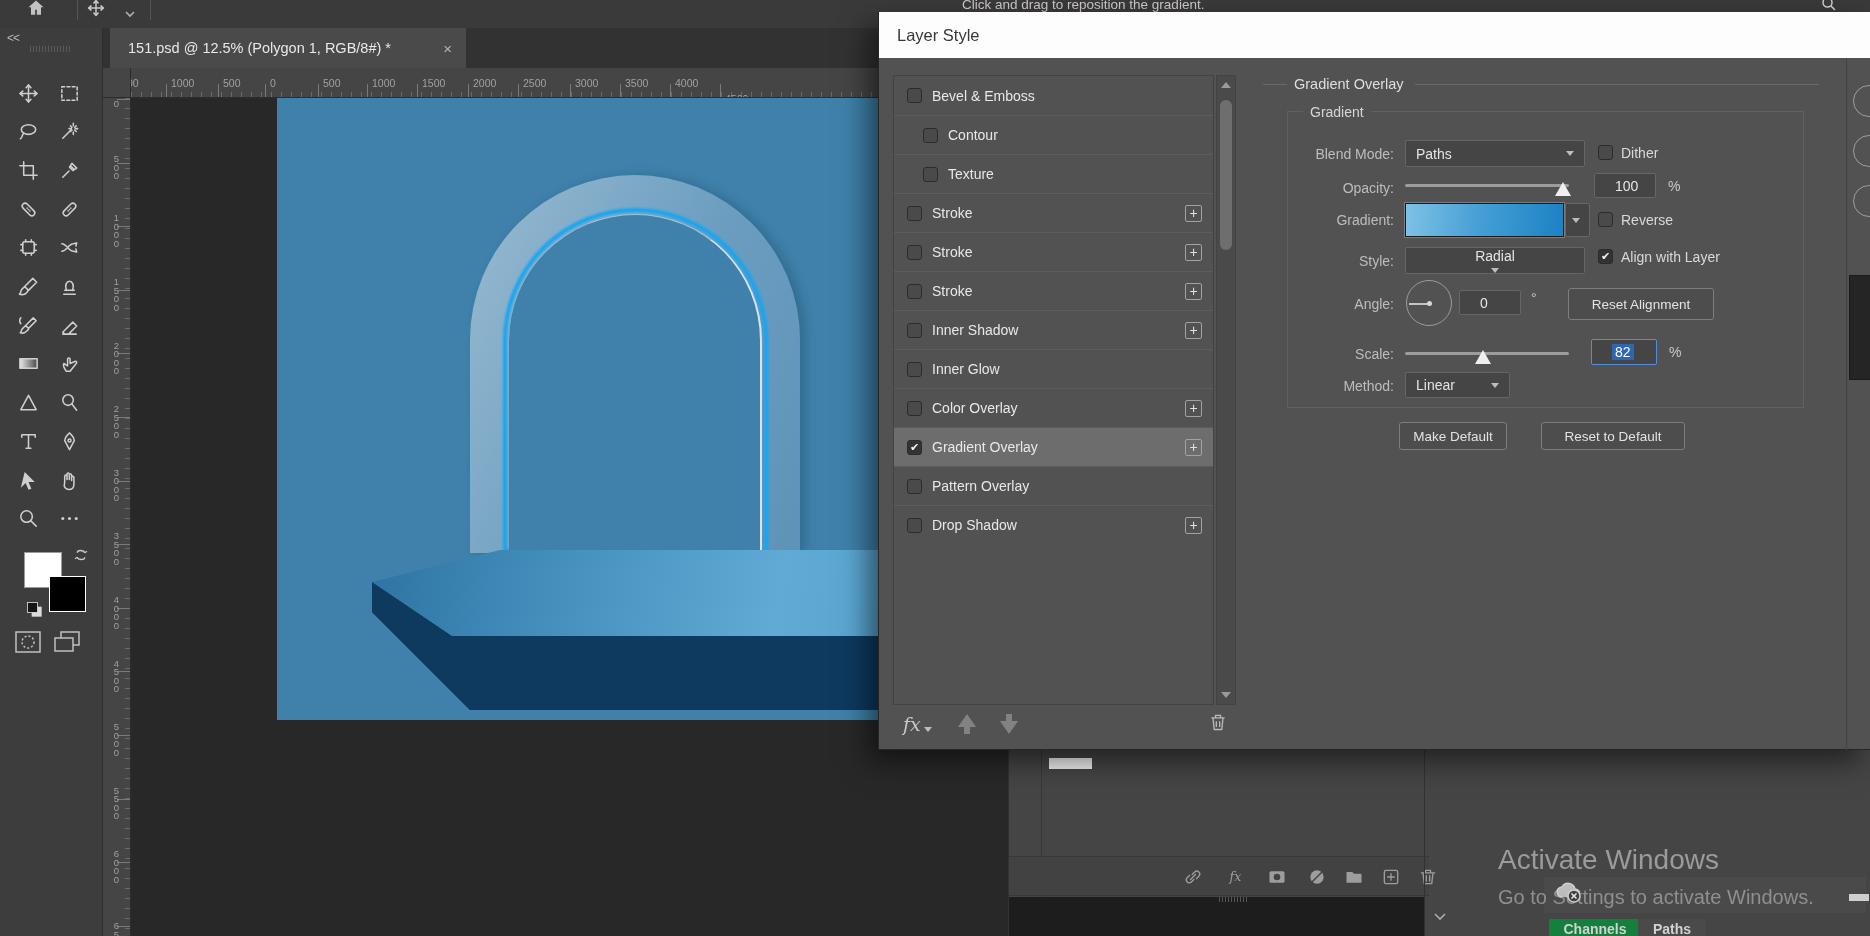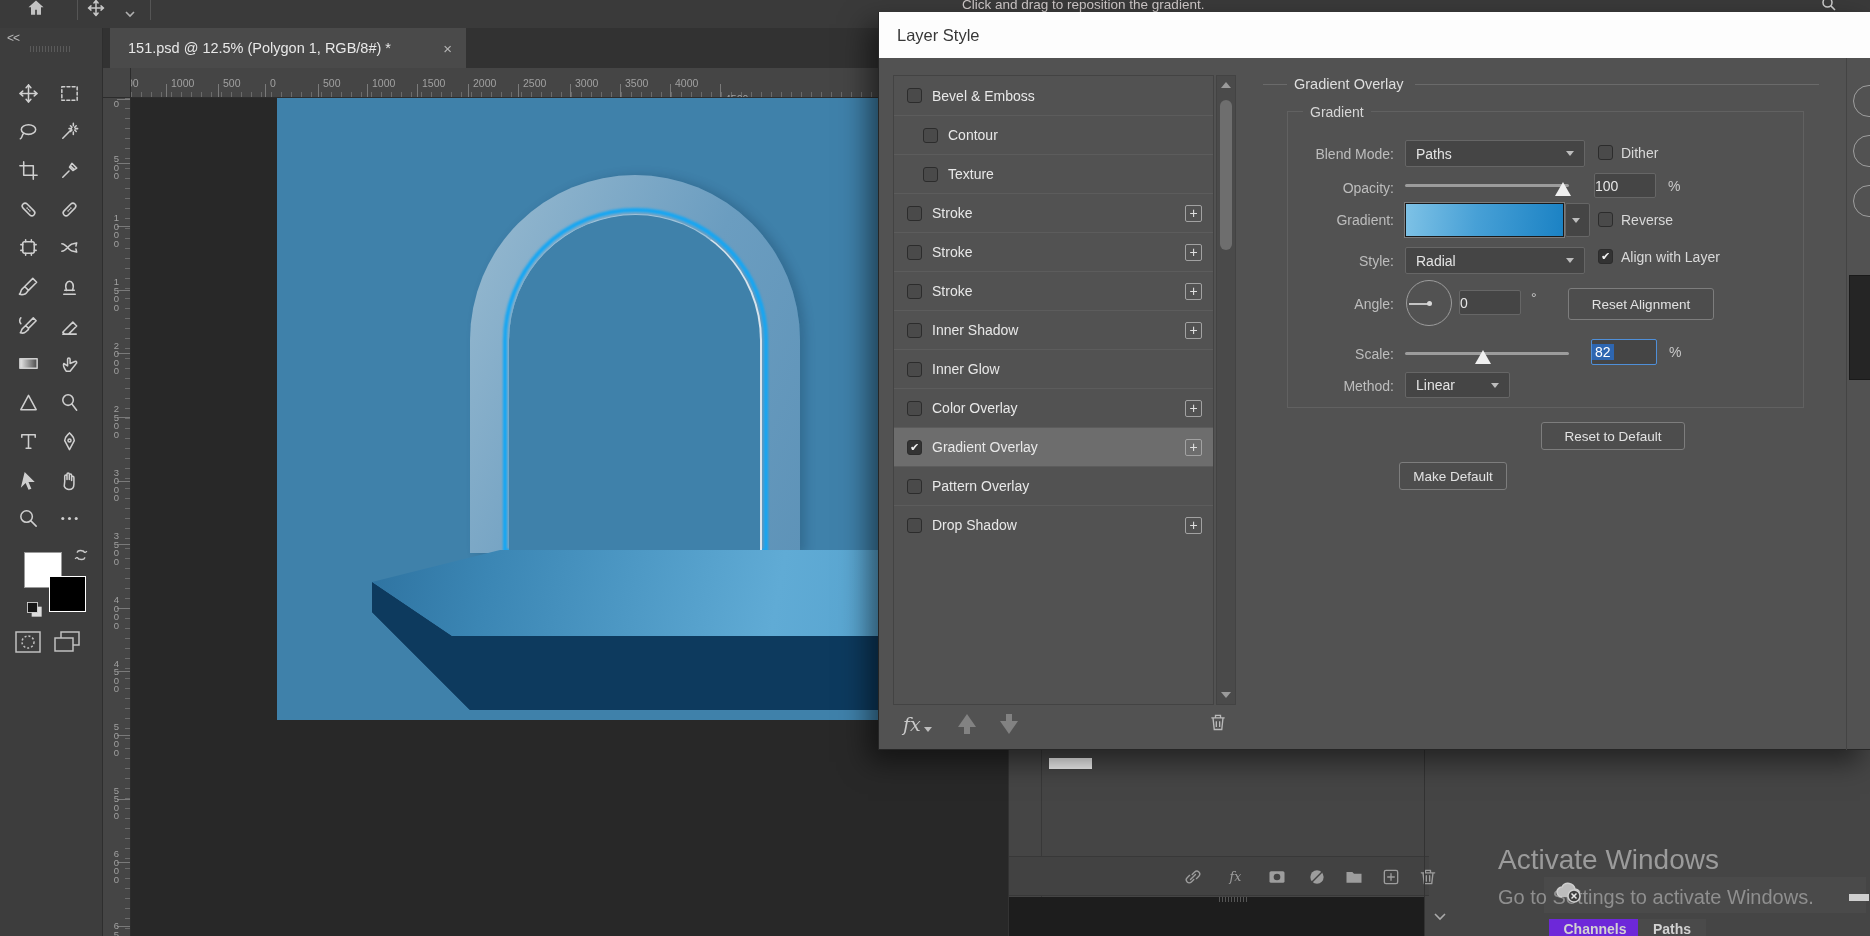--- a/index.html
+++ b/index.html
@@ -83,21 +83,21 @@
   .seclabel{font-size:14.5px;color:#dedede;}
   .hr{height:1px;background:#6a6a6a;}
   .groupbox{position:absolute;left:408px;top:99px;width:517px;height:297px;border:1px solid #616161;}
   .glabel{position:absolute;left:424px;top:92px;background:#525252;padding:0 7px;font-size:14px;color:#d6d6d6;}
   .flabel{position:absolute;width:190px;text-align:right;font-size:14px;color:#bdbdbd;}
   .dd{position:absolute;background:#454545;border:1px solid #666;border-radius:2px;display:flex;align-items:center;
       font-size:14px;color:#e4e4e4;padding:0 10px;}
   .dd .sp{flex:1;}
   .ddarr{width:0;height:0;border-left:4px solid transparent;border-right:4px solid transparent;border-top:5px solid #bdbdbd;}
   .vbox{position:absolute;background:#454545;border:1px solid #666;border-radius:2px;font-size:14px;color:#e6e6e6;
-      display:flex;align-items:center;padding:0 0;}
+      display:flex;align-items:center;padding:0 20px;}
   .unit{position:absolute;font-size:14px;color:#c9c9c9;}
   .track{position:absolute;height:3px;background:#9c9c9c;border-radius:2px;}
   .thumb{position:absolute;width:0;height:0;border-left:8px solid transparent;border-right:8px solid transparent;border-bottom:14px solid #efefef;}
   .pscb{position:absolute;width:15px;height:15px;border:1px solid #2c2c2c;border-radius:3px;background:#4a4a4a;
       font-size:11px;line-height:13px;text-align:center;color:#f5f5f5;}
   .pscb.checked{background:#333;}
   .cblabel{position:absolute;font-size:14px;color:#d9d9d9;}
   .psbtn{position:absolute;background:#4d4d4d;border:1px solid #7d7d7d;border-radius:3px;color:#e2e2e2;
       font-size:13.5px;display:flex;align-items:center;justify-content:center;}
   .gswatch{position:absolute;border:1px solid #191919;box-shadow:0 0 0 1px #7c7c7c;
@@ -496,21 +496,21 @@
     <div class="wm1">Activate Windows</div>
     <div class="wm2">Go to Settings to activate Windows.</div>
     <div class="abs" style="left:545px;top:130px;">
       <svg width="32" height="26" viewBox="0 0 32 26" style="stroke:#cfcfcf;fill:none;stroke-width:1.5;">
         <path d="M8 18a5 5 0 010-10 7 7 0 0113 2 4.5 4.5 0 011 8.8" fill="#bdbdbd"></path>
         <circle cx="20" cy="17" r="6" fill="#3f3f3f"></circle>
           <path d="M17.5 14.5l5 5M22.5 14.5l-5 5" stroke="#e8e8e8"></path>
         </svg>
     </div>
     <div class="abs" style="left:840px;top:145px;width:20px;height:7px;background:#cfcfcf;"></div>
-    <div class="ptab" style="left:540px;width:92px;background:#6d28d9;">
+    <div class="ptab" style="left:540px;width:92px;background:#15803d;">
       <span>Channels</span>
       </div>
     <div class="ptab" style="left:629px;width:68px;background:#4a4a4a;">
       <span>Paths</span>
       </div>
   </div>
 
   <div class="abs dialog">
     <div class="dtitle">
       <span>Layer Style</span>
@@ -621,21 +621,21 @@
 
     <div class="flabel" style="left:325px;top:200px;">Gradient:</div>
     <div class="gswatch" style="left:526px;top:191px;width:159px;height:34px;"></div>
     <div class="dd" style="left:686px;top:191px;width:25px;height:34px;padding:0 6px;">
       <span class="ddarr"></span>
       </div>
     <div class="pscb" style="left:719px;top:200px;"></div>
     <span class="cblabel" style="left:742px;top:200px;">Reverse</span>
 
     <div class="flabel" style="left:325px;top:241px;">Style:</div>
-    <div class="dd" style="left:526px;top:235px;width:180px;height:27px;">
+    <div class="dd" style="left:526px;top:235px;width:180px;height:27px;flex-direction:column;">
       <span class="sp">Radial</span>
       <span class="ddarr"></span>
     </div>
     <div class="pscb checked" style="left:719px;top:237px;">
       <span>✔</span></div>
     <span class="cblabel" style="left:742px;top:237px;">Align with Layer</span>
 
     <div class="flabel" style="left:325px;top:284px;">Angle:</div>
     <div class="dial" style="left:527px;top:268px;">
       <div class="line"></div>
@@ -656,21 +656,21 @@
       <span class="selblue">82</span>
       </div>
     <span class="unit" style="left:790px;top:332px;">%</span>
 
     <div class="flabel" style="left:325px;top:366px;">Method:</div>
     <div class="dd" style="left:526px;top:360px;width:105px;height:26px;">
       <span class="sp">Linear</span>
       <span class="ddarr"></span>
     </div>
 
-    <div class="psbtn" style="left:520px;top:410px;width:108px;height:28px;margin-top:40px;">
+    <div class="psbtn" style="left:520px;top:410px;width:108px;height:28px;">
       <span>Make Default</span>
       </div>
     <div class="psbtn" style="left:662px;top:410px;width:144px;height:28px;">
       <span>Reset to Default</span>
       </div>
 
     <div class="abs" style="left:967px;top:46px;width:1px;height:692px;background:#444;"></div>
     <div class="pill" style="left:974px;top:73px;"></div>
     <div class="pill" style="left:974px;top:123px;"></div>
     <div class="pill" style="left:974px;top:173px;"></div>

